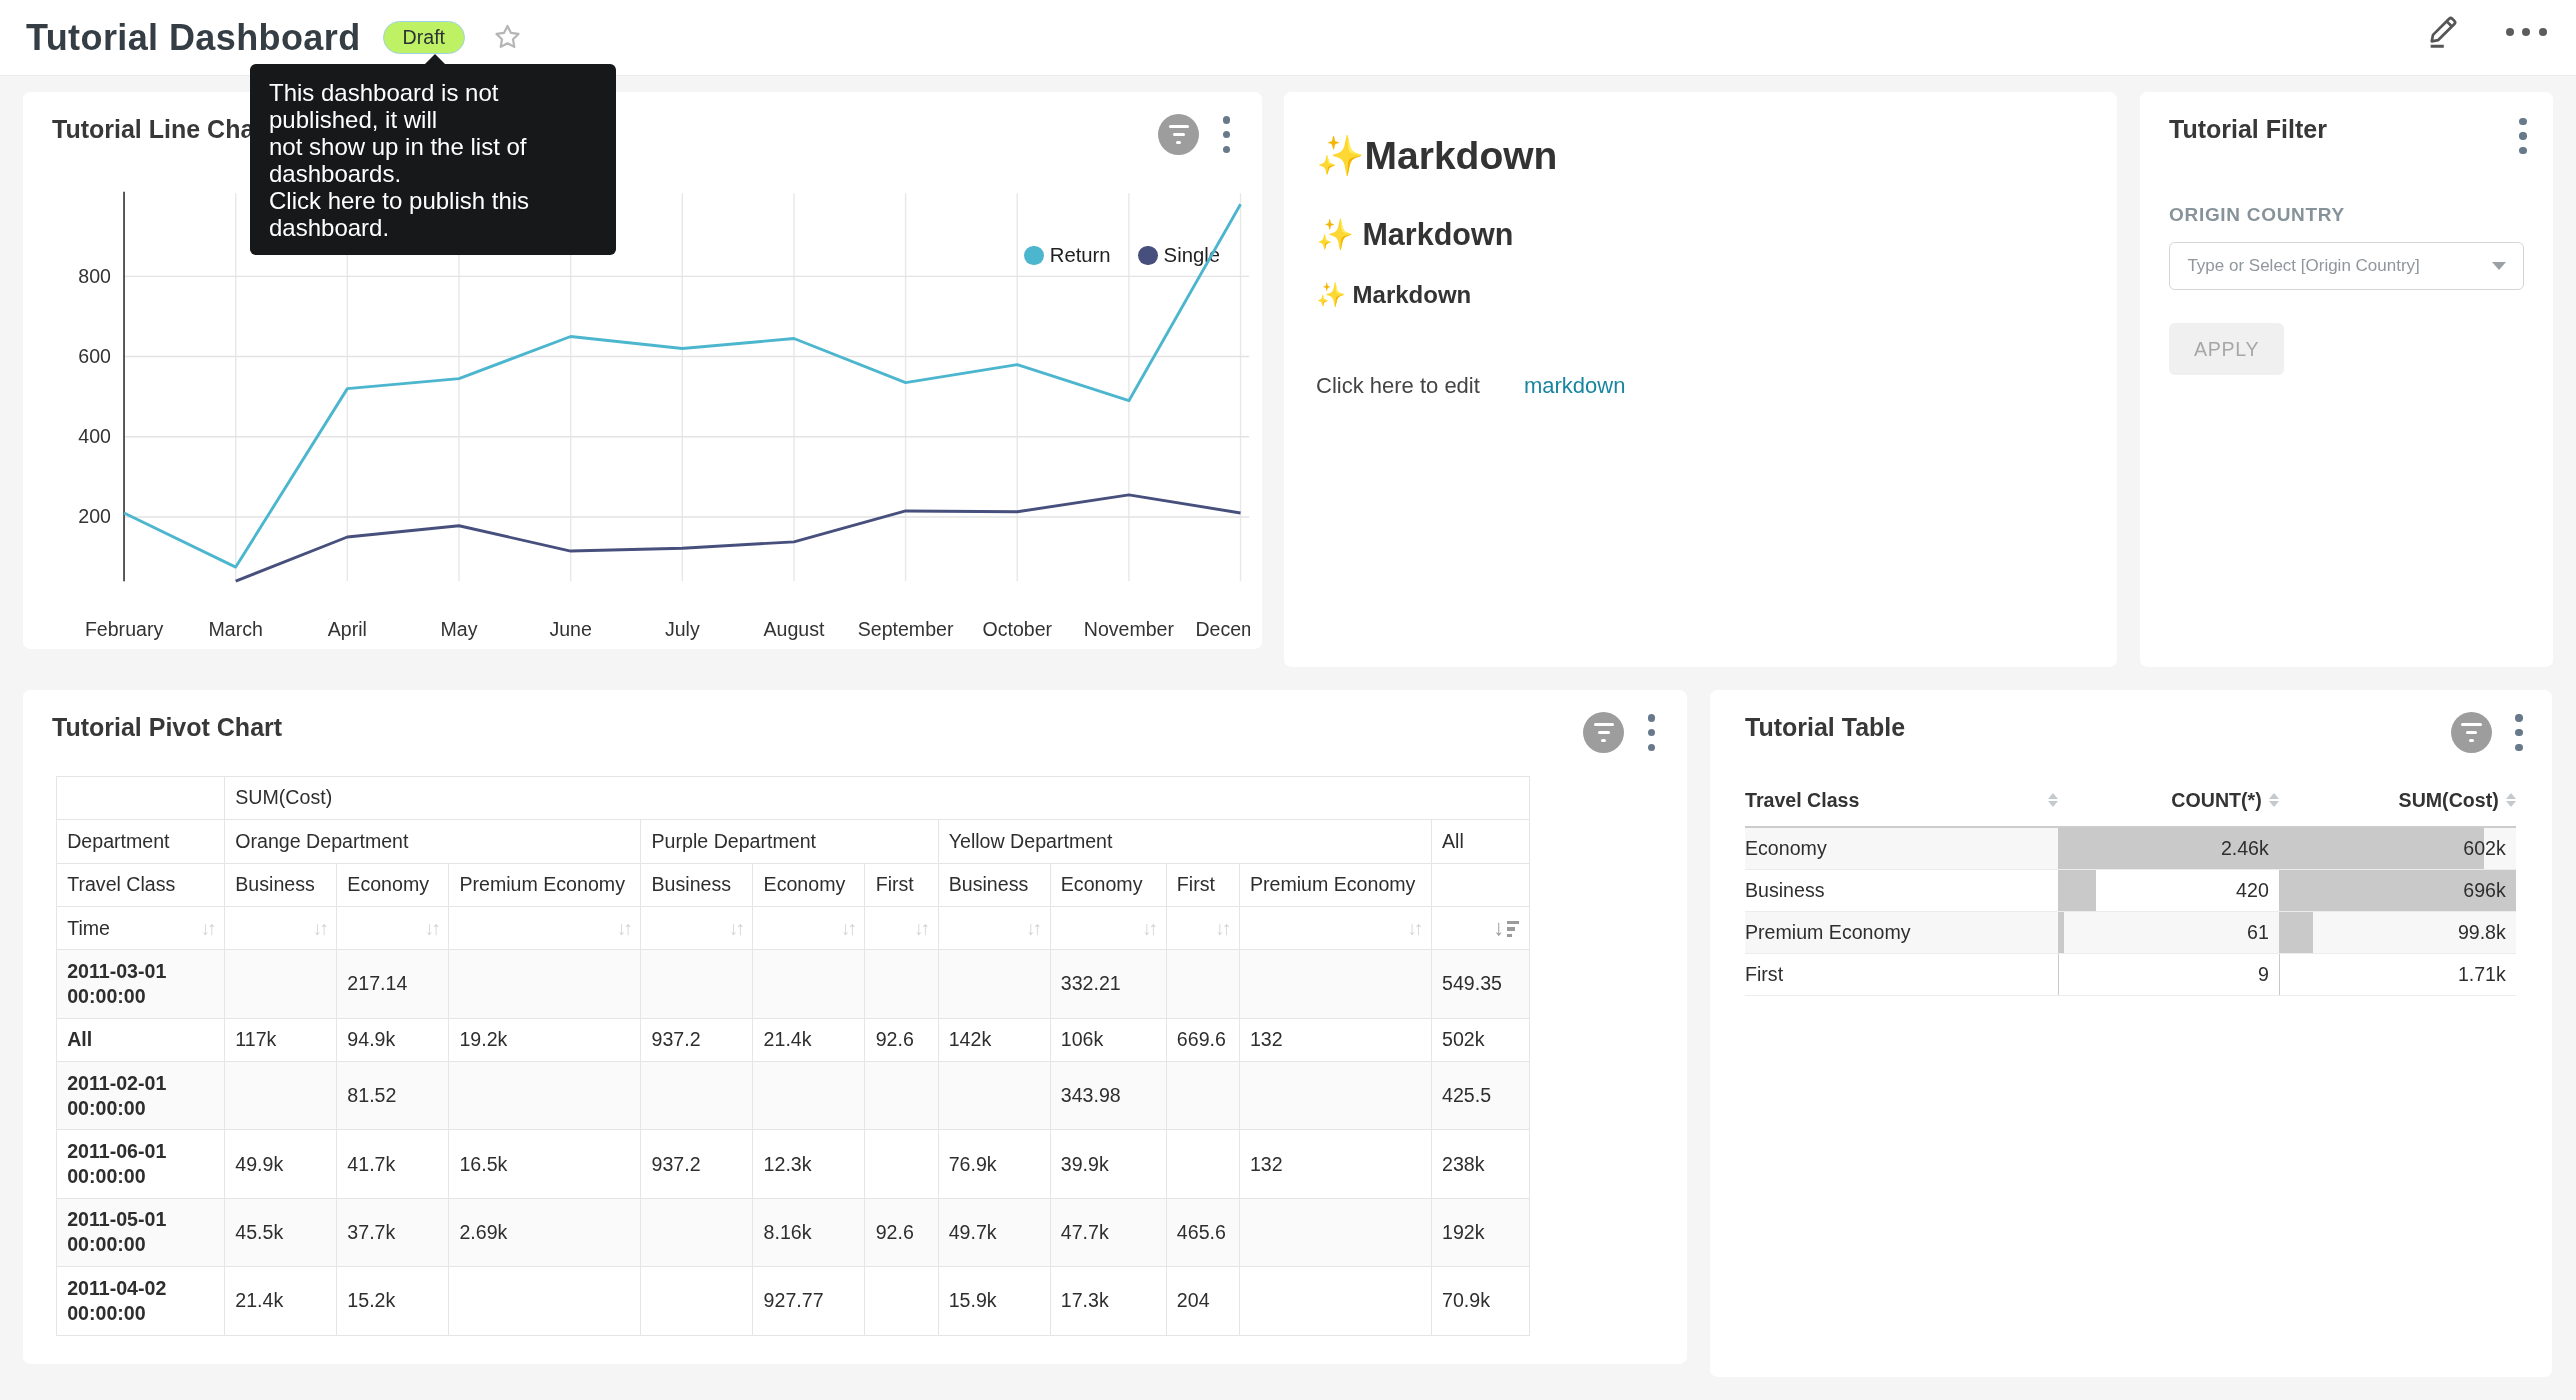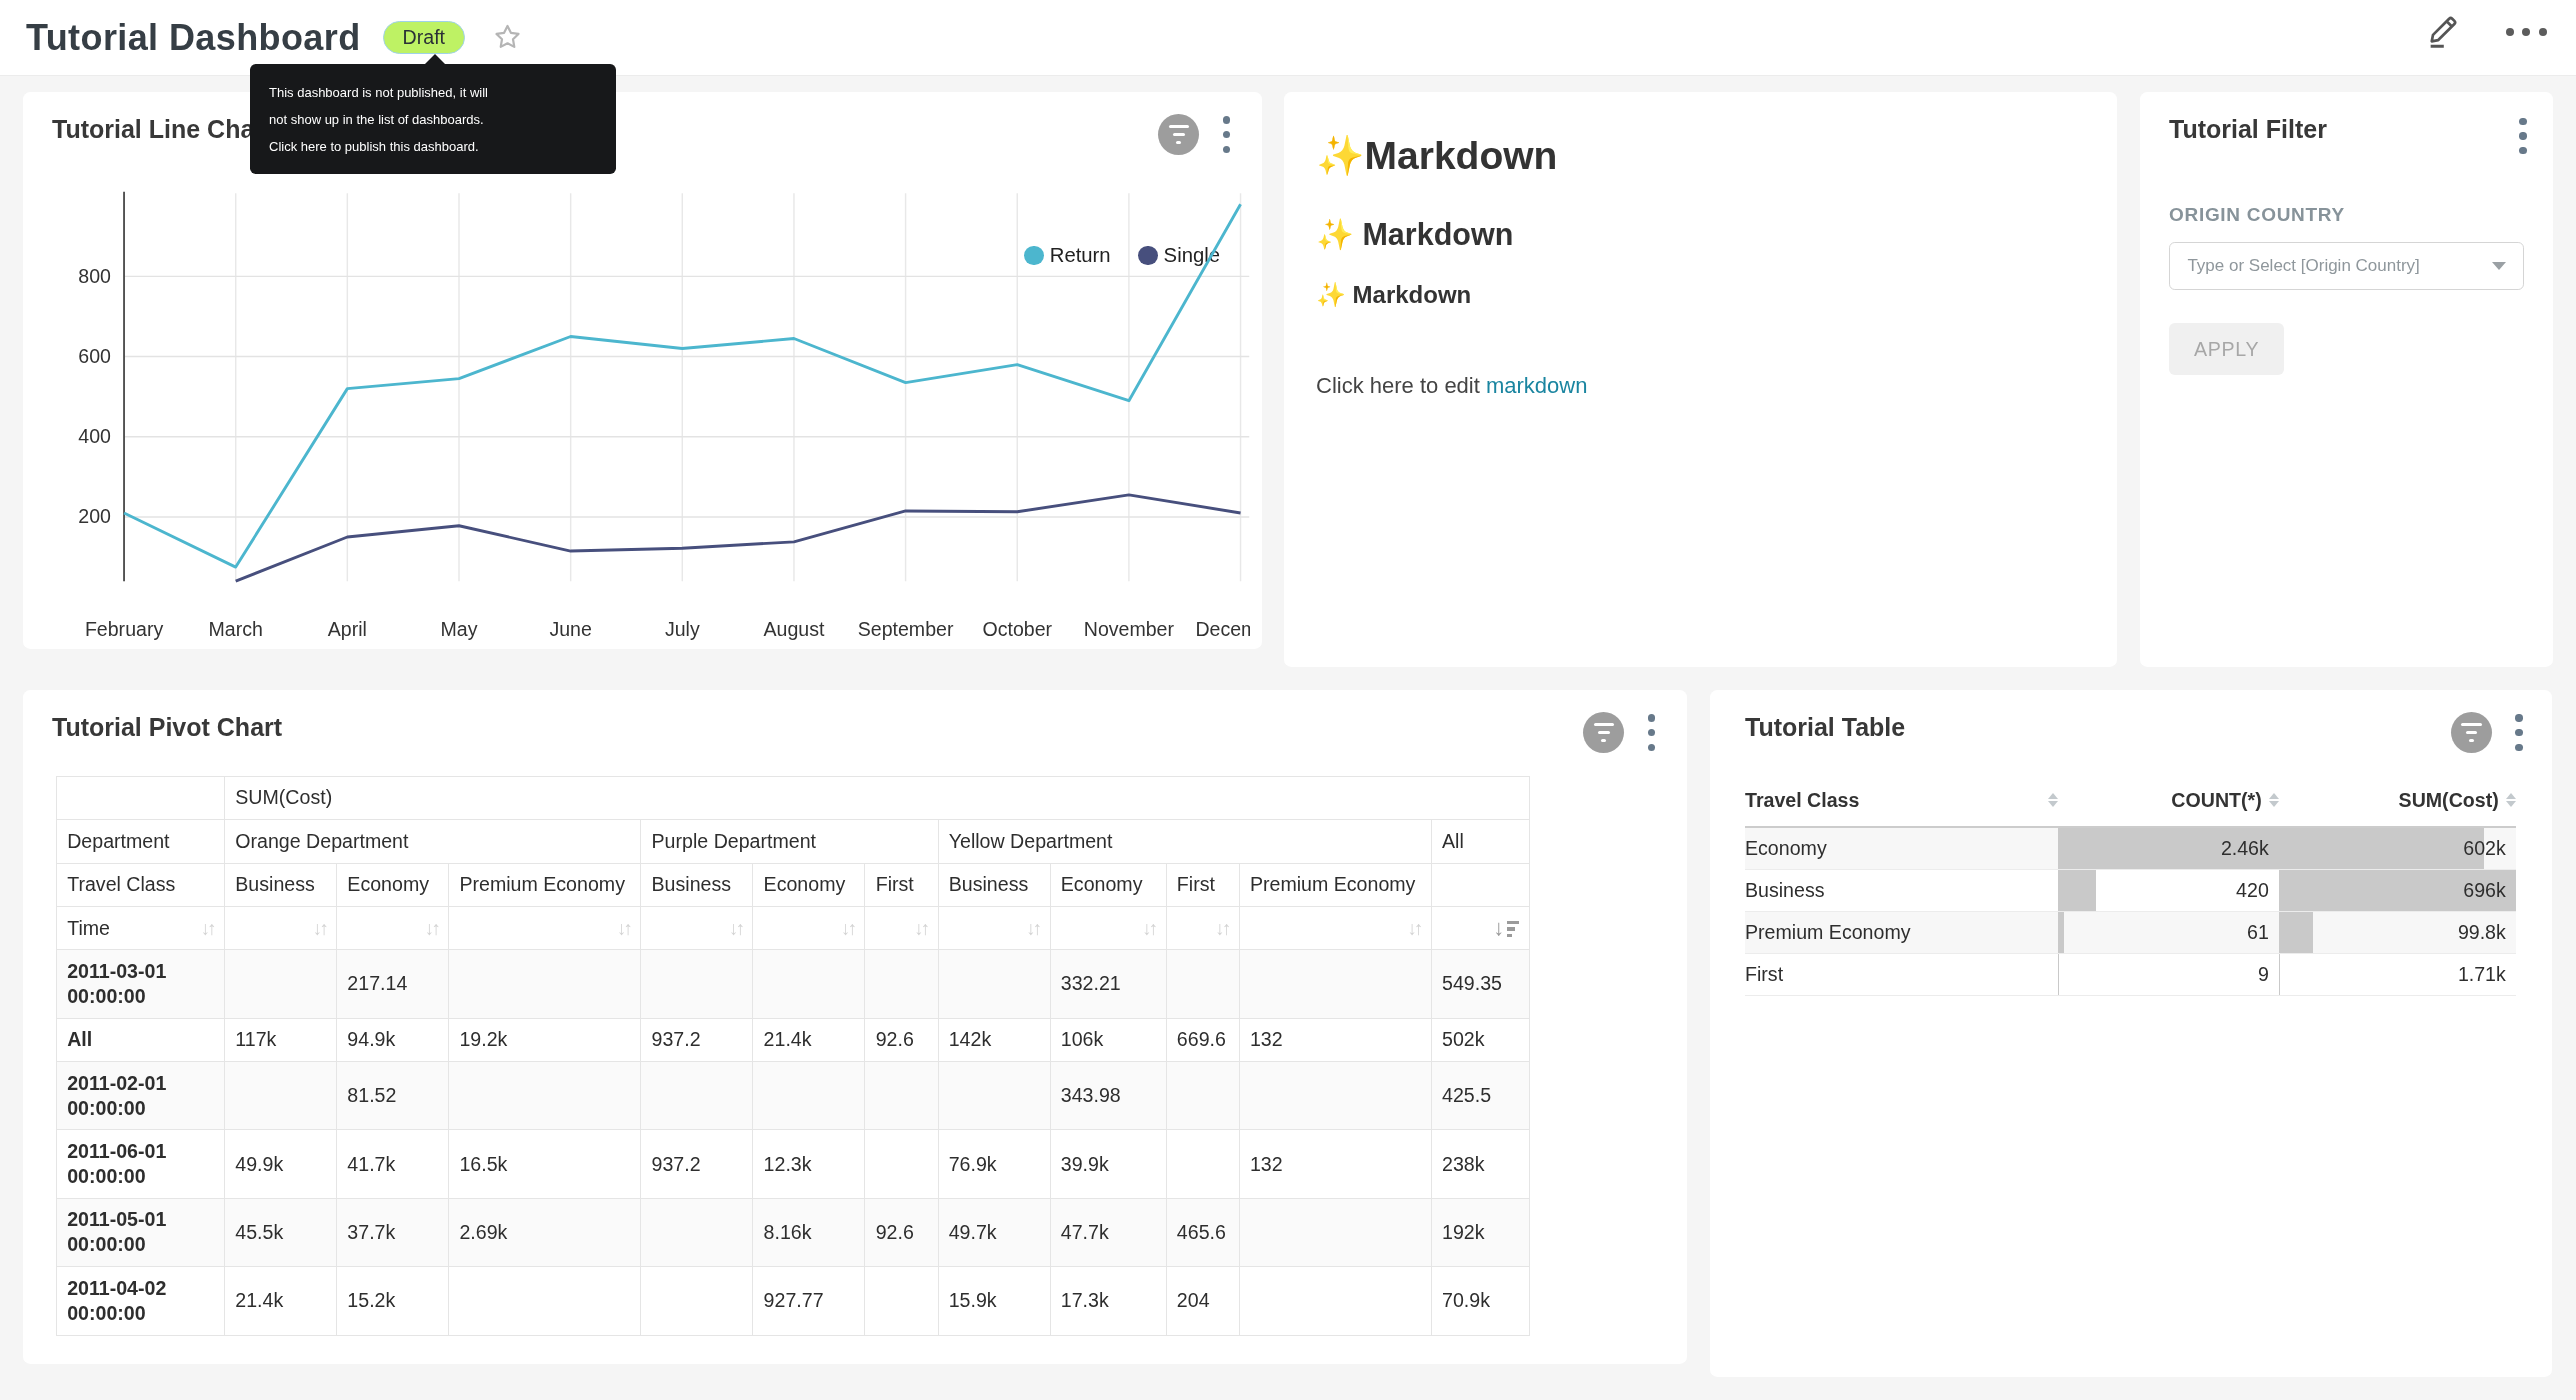--- a/index.html
+++ b/index.html
@@ -14,21 +14,21 @@
   .draft-badge{background:#bef264;border:1.5px solid #9fd2e8;color:#2b3136;font-size:19.6px;
                padding:5.8px 19px;border-radius:29px;line-height:1;cursor:pointer;}
   .star{width:33px;height:33px;margin-left:4.4px;}
   .hdr-actions{position:absolute;right:29px;top:13px;display:flex;align-items:center;gap:44px;}
   .pencil{width:38px;height:38px;}
   .ellipsis-h{display:flex;gap:8.7px;align-items:center;height:38px;cursor:pointer;}
   .ellipsis-h i{width:8px;height:8px;border-radius:50%;background:#5c5c5c;display:block;}
 
   
   .tooltip{position:absolute;left:250px;top:64px;width:328px;background:#17181a;color:#fff;
-           border-radius:5.8px;padding:14.5px 19px;font-size:13px;line-height:27px;z-index:50;}
+           border-radius:5.8px;padding:14.5px 19px;font-size:24px;line-height:27px;z-index:50;}
   .tooltip::before{content:"";position:absolute;top:-10.2px;left:174px;border-left:11px solid transparent;
            border-right:11px solid transparent;border-bottom:11px solid #17181a;}
 
   
   .card{position:absolute;background:#fff;border-radius:7.3px;overflow:hidden;}
   .card-head{display:flex;align-items:flex-start;justify-content:space-between;padding:23px 27.6px 0 29px;}
   .card-title{font-size:25px;font-weight:600;color:#383838;}
   .head-icons{display:flex;align-items:center;gap:19px;margin-top:-1.5px;}
   .filter-ind{width:41px;height:41px;border-radius:50%;background:#9d9d9d;display:flex;flex-direction:column;
               align-items:center;justify-content:center;gap:4.4px;cursor:pointer;}
@@ -50,21 +50,21 @@
   #line-svg{position:absolute;left:22px;top:94px;}
   .tick-label{font-size:27px;fill:#333;}
   .axis-label{font-size:27px;fill:#333;}
 
   
   .md-body{padding:20.3px 32px;}
   .md-h1{font-size:39px;font-weight:600;color:#333;margin:20.3px 0 0 0;}
   .md-h2{font-size:30.5px;font-weight:600;color:#333;margin:38px 0 0 0;}
   .md-h3{font-size:24px;font-weight:600;color:#333;margin:29px 0 0 0;}
   .md-p{font-size:22px;color:#444;margin:64px 0 0 0;}
-  .md-link{color:#1a85a0;text-decoration:none;cursor:pointer;}
+  .md-link{color:#1a85a0;text-decoration:none;cursor:pointer;margin-left:38px;}
 
   
   .filter-body{padding:25px 29px;}
   .filter-label{font-size:19px;font-weight:600;letter-spacing:0.7px;color:#87939a;margin-top:22px;}
   .filter-select{margin-top:16px;height:46px;border:1.5px solid #d5d5d5;border-radius:5.8px;display:flex;
                  align-items:center;justify-content:space-between;padding:0 17.4px;cursor:pointer;background:#fff;}
   .filter-placeholder{font-size:17px;color:#8f979c;}
   .caret-down{width:0;height:0;border-left:7.3px solid transparent;border-right:7.3px solid transparent;
               border-top:8.7px solid #9aa0a4;margin-left:10.2px;}
   .apply-btn{margin-top:33px;display:inline-block;background:#f0f0f0;color:#a7a7a7;font-size:19.6px;

